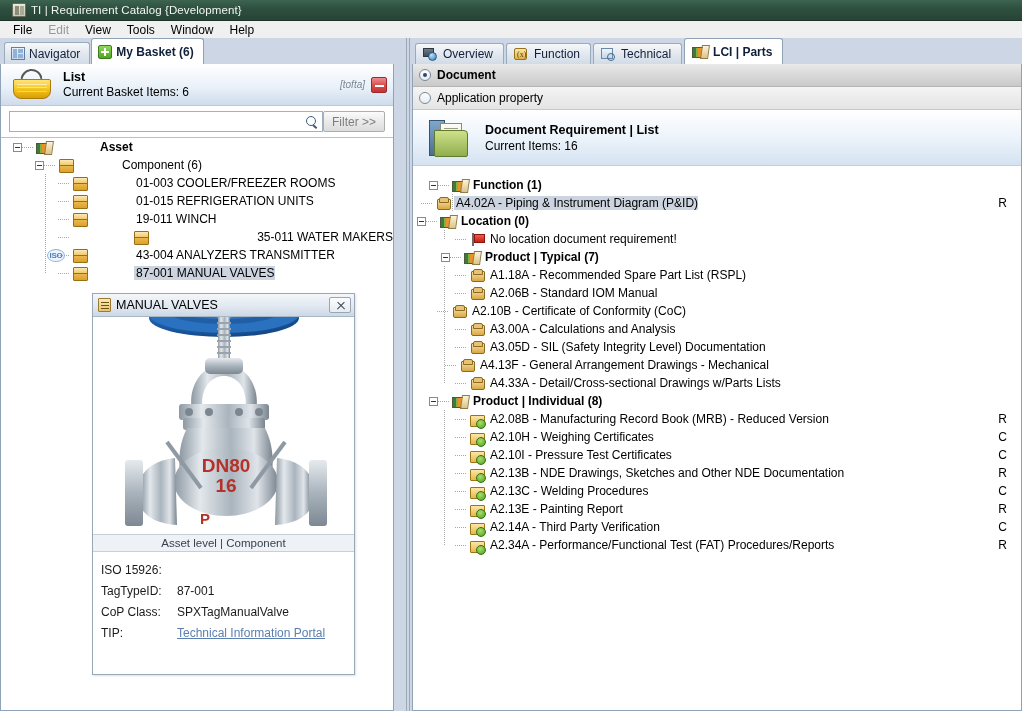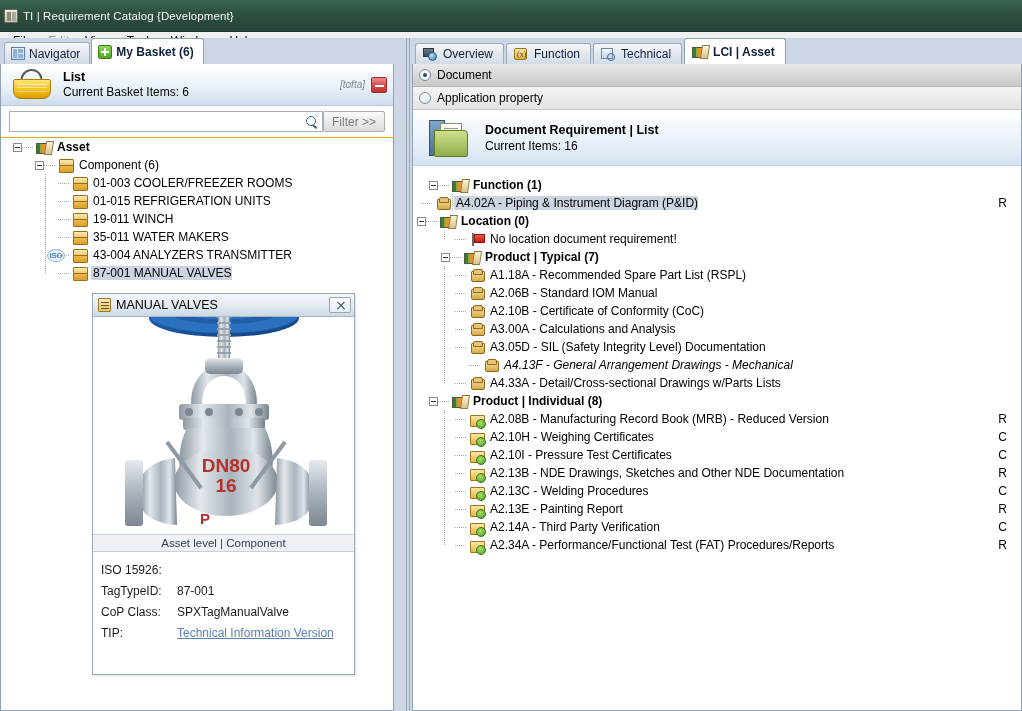--- a/index.html
+++ b/index.html
@@ -8,24 +8,24 @@
     width: 1022px; height: 711px;
     overflow: hidden;
     font-family: "Liberation Sans", sans-serif;
     font-size: 12px;
     color: #000;
     background: #fff;
   }
 
   
   .titlebar {
-    height: 32px;
+    height: 21px;
     background: linear-gradient(to bottom, #3c6450 0%, #2e4f3e 45%, #264437 100%);
     display: flex; align-items: center;
-    padding-left: 4px;
+    padding-left: 12px;
     border-bottom: 1px solid #1d3329;
   }
   .titlebar .tb-icon {
     width: 14px; height: 14px;
     margin-right: 5px;
     background: linear-gradient(to bottom,#e9e9dd,#c9c9b8);
     border: 1px solid #6c6c5c;
     border-radius: 1px;
     position: relative;
     flex: none;
@@ -100,21 +100,21 @@
   .tab.active {
     height: 26px;
     background: #fff;
     border-color: #8fa2b6;
     font-weight: bold;
     z-index: 3;
   }
   .tabcontent {
     position: absolute;
     left: 0; top: 26px; right: 10px; bottom: 0;
-    background: #eab308;
+    background: #fca5a5;
     border: 1px solid #8fa2b6;
     border-top: none;
   }
 
   
   .basket-header {
     height: 42px;
     background: linear-gradient(to bottom,#ffffff 0%,#eaf1f9 55%,#cfdcec 100%);
     border-bottom: 1px solid #b9c8da;
     display: flex; align-items: center;
@@ -196,21 +196,21 @@
 
   
   .treearea { position: absolute; left:0; right:0; top: 74px; bottom: 0; overflow: hidden; background:#fff; }
   .trow {
     display: flex; align-items: center;
     height: 18px;
     font-size: 12px;
     white-space: nowrap;
     position: relative;
   }
-  .trow .lbl { padding-left: 2px; }
+  .trow .lbl { padding-left: 2px; margin-left: 43px; }
   .trow.sel .lbl { background: #ccd4e0; }
   .trow.bold .lbl { font-weight: bold; }
   .expander {
     width: 9px; height: 9px;
     border: 1px solid #8a8a8a;
     background: #fff;
     position: relative;
     flex: none;
   }
   .expander::before{
@@ -385,21 +385,21 @@
     background:#fff; border: 1px solid #8fa2b6; border-top: none;
   }
   .radio-row {
     height: 23px; display:flex; align-items:center; gap:6px;
     padding-left: 6px;
     font-size: 12px;
   }
   .radio-row.r1 {
     background: linear-gradient(to bottom,#e9e9e9,#c9c9c9);
     border-bottom: 1px solid #b5b5b5;
-    font-weight: normal;
+    font-weight: bold;
   }
   .radio-row.r2 {
     background: linear-gradient(to bottom,#f4f4f4,#e4e4e4);
     border-bottom: 1px solid #c8c8c8;
   }
   .radio {
     width: 12px; height: 12px; border-radius: 50%;
     border: 1px solid #7a8897;
     background: linear-gradient(to bottom,#fdfdfd,#e8eef4);
     position: relative; flex:none;
@@ -541,21 +541,21 @@
           <span class="dots"></span>
           <span class="ico ico-box"></span>
           <span class="lbl">01-015 REFRIGERATION UNITS</span>
         </div>
         <div class="trow" style="padding-left:57px;">
           <span class="vline" style="left:44px;"></span>
           <span class="dots"></span>
           <span class="ico ico-box"></span>
           <span class="lbl">19-011 WINCH</span>
         </div>
-        <div class="trow" style="padding-left:57px;">
+        <div class="trow" style="padding-left:57px;justify-content:space-between;">
           <span class="vline" style="left:44px;"></span>
           <span class="dots"></span>
           <span class="ico ico-box"></span>
           <span class="lbl">35-011 WATER MAKERS</span>
         </div>
         <div class="trow" style="padding-left:57px;">
           <span class="vline" style="left:44px;"></span>
           <span class="iso-badge">ISO</span>
           <span class="dots"></span>
           <span class="ico ico-box"></span>
@@ -654,21 +654,21 @@
           <div class="crow">
             <span class="k">TagTypeID:</span>
             <span class="v">87-001</span>
           </div>
           <div class="crow">
             <span class="k">CoP Class:</span>
             <span class="v">SPXTagManualValve</span>
           </div>
           <div class="crow">
             <span class="k">TIP:</span>
-            <span class="v"><a href="#">Technical Information Version</a></span>
+            <span class="v"><a href="#">Technical Information Portal</a></span>
           </div>
         </div>
       </div>
 
     </div>
   </div>
 
   <div class="splitter"></div>
 
   <div class="rightpane">
@@ -689,21 +689,21 @@
       </div>
       <div class="rtab">
         <span style="width:15px;height:13px;display:inline-block;position:relative;">
           <span style="position:absolute;left:0;top:0;width:12px;height:11px;background:linear-gradient(to bottom,#eef5fb,#c3d6e8);border:1px solid #6d88a4;"></span>
           <span style="position:absolute;left:6px;top:5px;width:8px;height:8px;border-radius:50%;border:1.5px solid #46688c;"></span>
         </span>
         <span>Technical</span>
       </div>
       <div class="rtab active">
         <span class="ico ico-books" style="margin-right:0;"></span>
-        <span>LCI | Asset</span>
+        <span>LCI | Parts</span>
       </div>
     </div>
 
     <div class="rcontent">
 
       <div class="radio-row r1">
         <span class="radio on"></span>
         <span>Document</span>
       </div>
       <div class="radio-row r2">
@@ -768,42 +768,42 @@
           <span class="dlabel">A1.18A - Recommended Spare Part List (RSPL)</span>
           <span class="flagcol"></span>
         </div>
         <div class="drow" style="padding-left:42px;">
           <span class="vline" style="left:31px;"></span>
           <span class="dots"></span>
           <span class="ico ico-doc"></span>
           <span class="dlabel">A2.06B - Standard IOM Manual</span>
           <span class="flagcol"></span>
         </div>
-        <div class="drow" style="padding-left:42px;">
+        <div class="drow" style="padding-left:24px;">
           <span class="vline" style="left:31px;"></span>
           <span class="dots"></span>
           <span class="ico ico-doc"></span>
           <span class="dlabel">A2.10B - Certificate of Conformity (CoC)</span>
           <span class="flagcol"></span>
         </div>
         <div class="drow" style="padding-left:42px;">
           <span class="vline" style="left:31px;"></span>
           <span class="dots"></span>
           <span class="ico ico-doc"></span>
           <span class="dlabel">A3.00A - Calculations and Analysis</span>
           <span class="flagcol"></span>
         </div>
         <div class="drow" style="padding-left:42px;">
           <span class="vline" style="left:31px;"></span>
           <span class="dots"></span>
           <span class="ico ico-doc"></span>
           <span class="dlabel">A3.05D - SIL (Safety Integrity Level) Documentation</span>
           <span class="flagcol"></span>
         </div>
-        <div class="drow" style="padding-left:56px;font-style:italic;">
+        <div class="drow" style="padding-left:32px;">
           <span class="vline" style="left:31px;"></span>
           <span class="dots"></span>
           <span class="ico ico-doc"></span>
           <span class="dlabel">A4.13F - General Arrangement Drawings - Mechanical</span>
           <span class="flagcol"></span>
         </div>
         <div class="drow" style="padding-left:42px;">
           <span class="vline" style="left:31px;height:9px;"></span>
           <span class="dots"></span>
           <span class="ico ico-doc"></span>

